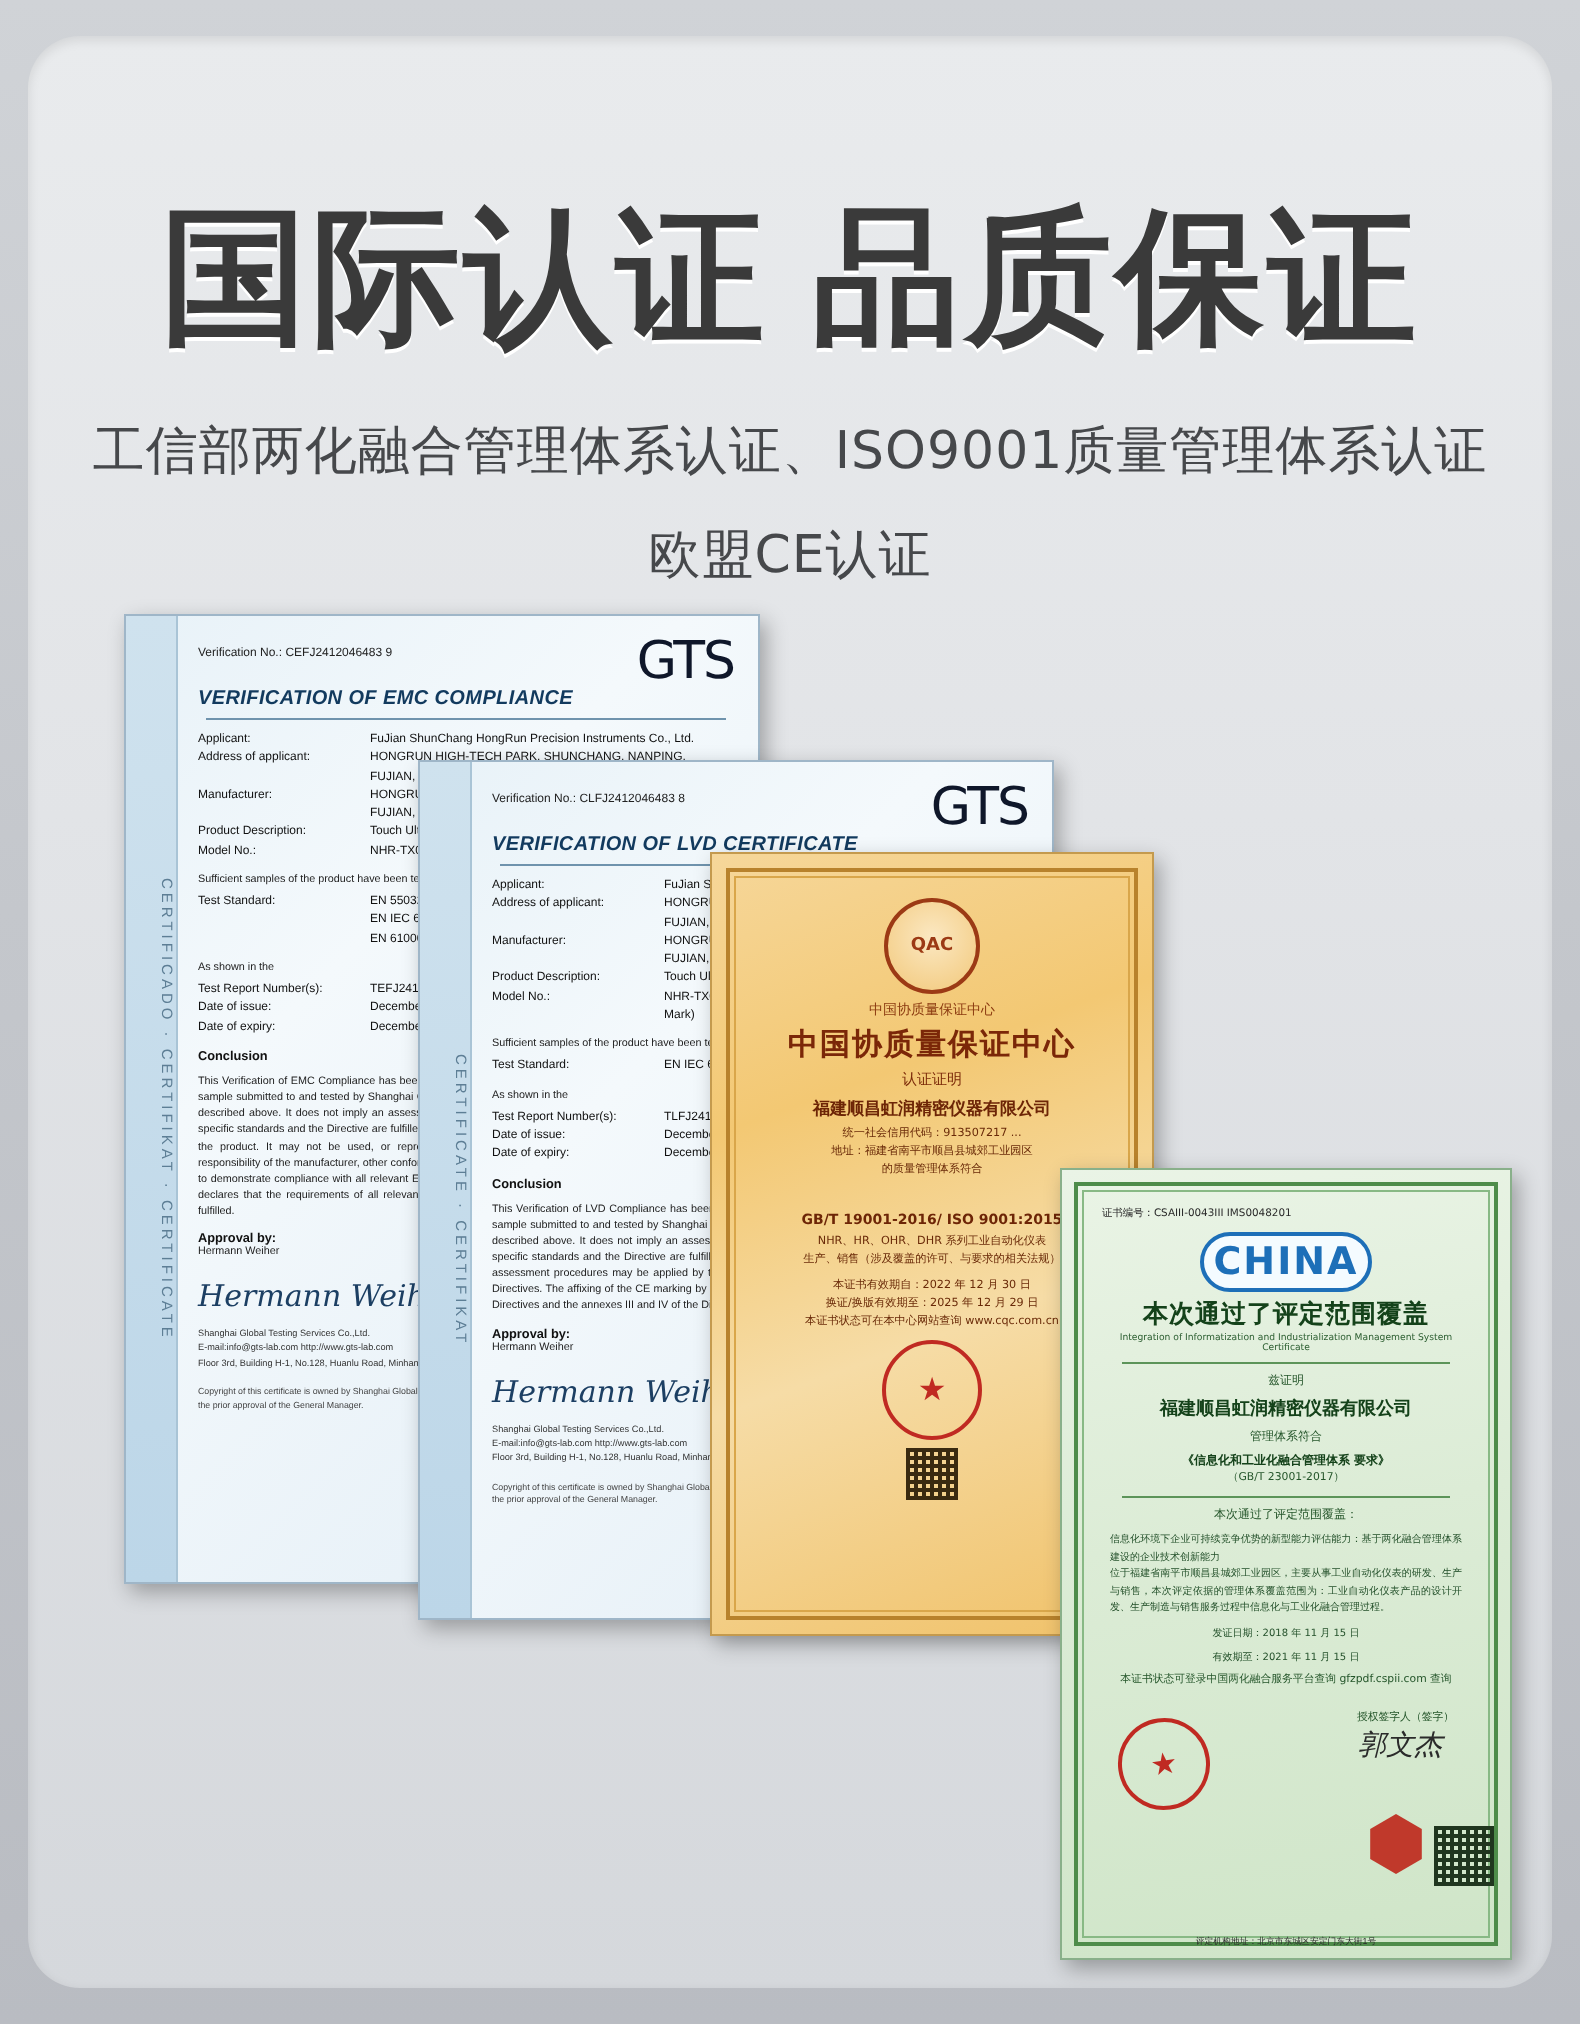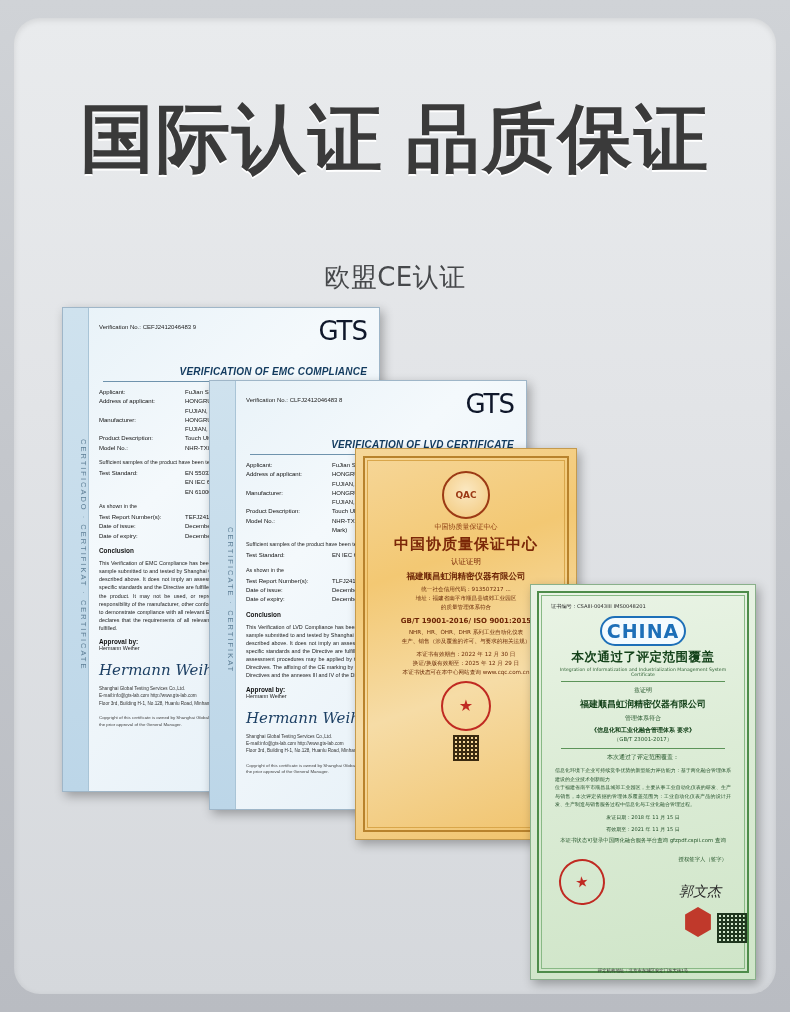--- a/index.html
+++ b/index.html
@@ -69,58 +69,58 @@
     padding-top:10px; text-align:center;
     white-space:nowrap; overflow:hidden;
   }
   .emc-inner { position:absolute; left:26px; right:0; top:0; bottom:0; padding:10px 12px 8px 10px; }
   .gts {
     font-family:"DejaVu Sans", sans-serif;
     font-weight:400; font-size:26px; color:#0f172a; letter-spacing:-1px;
     text-align:right; line-height:1;
   }
   .emc-title {
-    text-align:right; font-size:10px; font-weight:700; font-style:italic;
-    color:#123a5e; margin:22px 0 4px; letter-spacing:.2px;
+    text-align:left; font-size:10px; font-weight:700; font-style:italic;
+    color:#123a5e; margin:0 0 4px; letter-spacing:.2px;
   }
   .emc-rule { height:1px; background:#6f93ad; margin:0 4px 6px; }
   .kv { display:flex; font-size:6px; color:#222; line-height:1.55; }
   .kv .k { width:86px; flex:0 0 86px; color:#111; }
   .kv .v { flex:1; color:#111; }
   .para { font-size:5.4px; color:#222; line-height:1.5; margin-top:5px; text-align:justify; }
   .sectlabel { font-size:6.4px; font-weight:700; margin-top:6px; color:#111; }
   .sig { font-family:"DejaVu Serif", serif; font-style:italic; font-size:15px; color:#1c3f63; margin-top:10px; }
   .foot { font-size:4.6px; color:#333; line-height:1.6; margin-top:6px; }
   .copy { font-size:4.4px; color:#444; margin-top:8px; line-height:1.5; }
 
   
   #cert2 { left: 195px; top: 362px; width: 318px; height: 430px; border: 1px solid #9fb6c8; }
 
   
   .ce-mark { position:absolute; right:14px; bottom:66px; font-size:30px; color:#1a1a1a; font-family:"DejaVu Sans", sans-serif; letter-spacing:-2px; }
 
   
-  #cert3 { left: 341px; top: 430px; width: 222px; height: 392px; border:1px solid #c49a4e; }
+  #cert3 { left: 341px; top: 408px; width: 222px; height: 392px; border:1px solid #c49a4e; }
   .qacbg { position:absolute; inset:0; background: linear-gradient(160deg,#f6d79a 0%, #f3c873 30%, #f6dca6 60%, #f0c168 100%); }
   .qac-frame { position:absolute; inset:7px; border:2px solid #b8822c; }
   .qac-frame2 { position:absolute; inset:11px; border:1px solid #d9a64a; }
   .qac-inner { position:absolute; inset:14px; padding:6px 8px; text-align:center; font-family:"DejaVu Sans", sans-serif; }
   .qac-logo {
     width:48px; height:48px; border-radius:50%;
     border:2px solid #9c3a15; margin:2px auto 3px;
     display:flex; align-items:center; justify-content:center;
     color:#9c3a15; font-size:9px; font-weight:700;
     background: radial-gradient(circle at 50% 40%, #fbe8c2, #f2c87a);
   }
   .qac-l1 { font-size:7px; color:#8c3b10; }
   .qac-l2 { font-size:7.5px; color:#7d2c0a; margin-top:1px; }
   .qac-big { font-size:15px; font-weight:700; color:#7b2708; margin:3px 0 3px; letter-spacing:1px; }
   .qac-sm { font-size:5.6px; color:#6a2a08; line-height:1.6; }
   .qac-co { font-size:8.5px; color:#6d2506; font-weight:700; margin:4px 0 2px; }
-  .qac-std { font-size:7px; color:#6d2506; font-weight:700; margin:5px 0 3px; }
+  .qac-std { font-size:7px; color:#6d2506; font-weight:700; margin:16px 0 3px; }
   .qac-seal {
     width:50px;height:50px;border-radius:50%;border:2px solid #c02a22;
     color:#c02a22; margin:4px auto 0; display:flex;align-items:center;justify-content:center;
     font-size:16px;
   }
   .qac-qr { width:26px;height:26px;background:
       repeating-linear-gradient(90deg,#3a2a10 0 2px,transparent 2px 4px),
       repeating-linear-gradient(0deg,#3a2a10 0 2px,transparent 2px 4px);
       margin:4px auto 0; }
   .iaf { position:absolute; right:12px; bottom:14px; font-size:11px; font-weight:700; color:#1b4f8a; font-style:italic;}
@@ -146,40 +146,41 @@
   .cesi-sm { font-size:5.4px; color:#24552a; line-height:1.7; }
   .cesi-std { font-size:6px; color:#14421a; font-weight:700; margin-top:3px; }
   .cesi-body { font-size:5px; color:#23502a; line-height:1.7; text-align:justify; margin:4px 4px 0; }
   .cesi-dates { font-size:5px; color:#23502a; line-height:1.7; margin-top:4px; }
   .cesi-seal {
     position:absolute; left:28px; bottom:74px;
     width:46px;height:46px;border-radius:50%;border:2px solid #c02a22;color:#c02a22;
     display:flex;align-items:center;justify-content:center;font-size:15px;
     transform:rotate(-8deg);
   }
-  .cesi-sig { font-family:"DejaVu Serif", serif; font-style:italic; font-size:14px; color:#2b2b2b;margin-top:19px; }
+  .cesi-sig { font-family:"DejaVu Serif", serif; font-style:italic; font-size:14px; color:#2b2b2b; }
   .cesi-hex {
     position:absolute; right:42px; bottom:42px; width:30px; height:30px;
     background:#c0392b;
     clip-path: polygon(50% 0%, 93% 25%, 93% 75%, 50% 100%, 7% 75%, 7% 25%);
   }
   .cesi-qr { position:absolute; right:8px; bottom:36px; width:30px;height:30px;background:
       repeating-linear-gradient(90deg,#20361f 0 2px,transparent 2px 4px),
       repeating-linear-gradient(0deg,#20361f 0 2px,transparent 2px 4px); }
   .cesi-foot { position:absolute; left:0; right:0; bottom:6px; font-size:4.4px; color:#2b2b2b; text-align:center; }
 </style>
 </head>
 <body>
 
 <div class="page">
   <div class="panel">
 
     <div class="title">
       <span>国际认证</span><span class="gap"></span><span>品质保证</span>
     </div>
+    <div class="sub1">工信部两化融合管理体系认证、ISO9001质量管理体系认证</div>
     <div class="sub2">欧盟CE认证</div>
 
     <div class="cert" id="cert1">
       <div class="emcbg"></div>
       <div class="emc-sideband">CERTIFICADO · CERTIFIKAT · CERTIFICATE</div>
       <div class="emc-inner">
         <div style="display:flex;align-items:flex-start;justify-content:space-between;">
           <div style="font-size:6px;color:#222;padding-top:6px;">
             <span>Verification No.:</span>
             <span>CEFJ2412046483 9</span>

